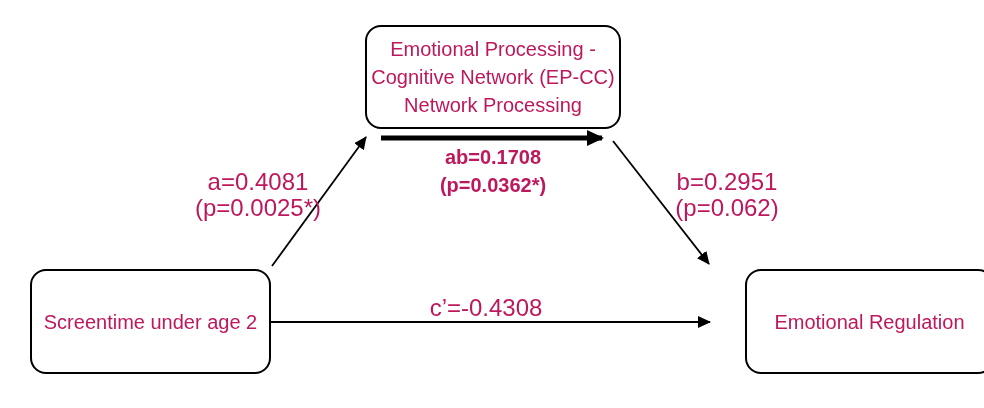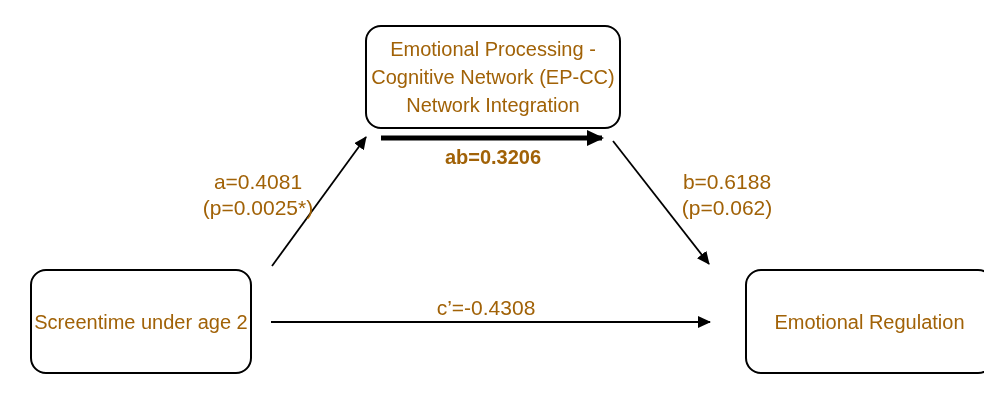--- a/index.html
+++ b/index.html
@@ -5,21 +5,21 @@
   html, body {
     margin: 0;
     padding: 0;
     background: #ffffff;
   }
   #stage {
     position: relative;
     width: 984px;
     height: 408px;
     background: #ffffff;
-    color: #a16207;
+    color: #be185d;
     font-family: "Liberation Sans", sans-serif;
     overflow: hidden;
   }
   svg.arrows {
     position: absolute;
     left: 0;
     top: 0;
   }
   .node {
     position: absolute;
@@ -29,27 +29,27 @@
     background: #ffffff;
     display: flex;
     flex-direction: column;
     justify-content: center;
     align-items: center;
     text-align: center;
     font-size: 20px;
     line-height: 28px;
   }
   #mediator-box { left: 365px; top: 25px;  width: 256px; height: 104px; }
-  #predictor-box{ left: 30px;  top: 269px; width: 222px; height: 105px; }
+  #predictor-box{ left: 30px;  top: 269px; width: 241px; height: 105px; }
   #outcome-box  { left: 745px; top: 269px; width: 249px; height: 105px; }
 
   .path-label {
     position: absolute;
     text-align: center;
-    font-size: 21px;
+    font-size: 24px;
     line-height: 26px;
   }
   #label-a  { left: 173px; top: 169px; width: 170px; }
   #label-b  { left: 642px; top: 169px; width: 170px; }
   #label-ab { left: 398px; top: 143px; width: 190px; font-weight: bold; font-size: 20px; line-height: 28px; }
   #label-c  { left: 396px; top: 293px; width: 180px; line-height: 29px; }
 </style>
 </head>
 <body>
 
@@ -66,42 +66,43 @@
     </defs>
     <line x1="272" y1="266" x2="366" y2="137" stroke="#000000" stroke-width="1.8" marker-end="url(#arrow-thin)"></line>
     <line x1="381" y1="138" x2="602" y2="138" stroke="#000000" stroke-width="5" marker-end="url(#arrow-thick)"></line>
     <line x1="613" y1="141" x2="709" y2="264" stroke="#000000" stroke-width="1.8" marker-end="url(#arrow-thin)"></line>
     <line x1="271" y1="322" x2="710" y2="322" stroke="#000000" stroke-width="1.8" marker-end="url(#arrow-thin)"></line>
   </svg>
 
   <div class="node" id="mediator-box">
     <div>Emotional Processing -</div>
     <div>Cognitive Network (EP-CC)</div>
-    <div>Network Integration</div>
+    <div>Network Processing</div>
   </div>
 
   <div class="node" id="predictor-box">
     <div>Screentime under age 2</div>
   </div>
 
   <div class="node" id="outcome-box">
     <div>Emotional Regulation</div>
   </div>
 
   <div class="path-label" id="label-a">
     <div>a=0.4081</div>
     <div>(p=0.0025*)</div>
   </div>
 
   <div class="path-label" id="label-ab">
-    <div>ab=0.3206</div>
+    <div>ab=0.1708</div>
+    <div>(p=0.0362*)</div>
   </div>
 
   <div class="path-label" id="label-b">
-    <div>b=0.6188</div>
+    <div>b=0.2951</div>
     <div>(p=0.062)</div>
   </div>
 
   <div class="path-label" id="label-c">
     <div>c’=-0.4308</div>
   </div>
 
 </div>
 
 </body></html>

